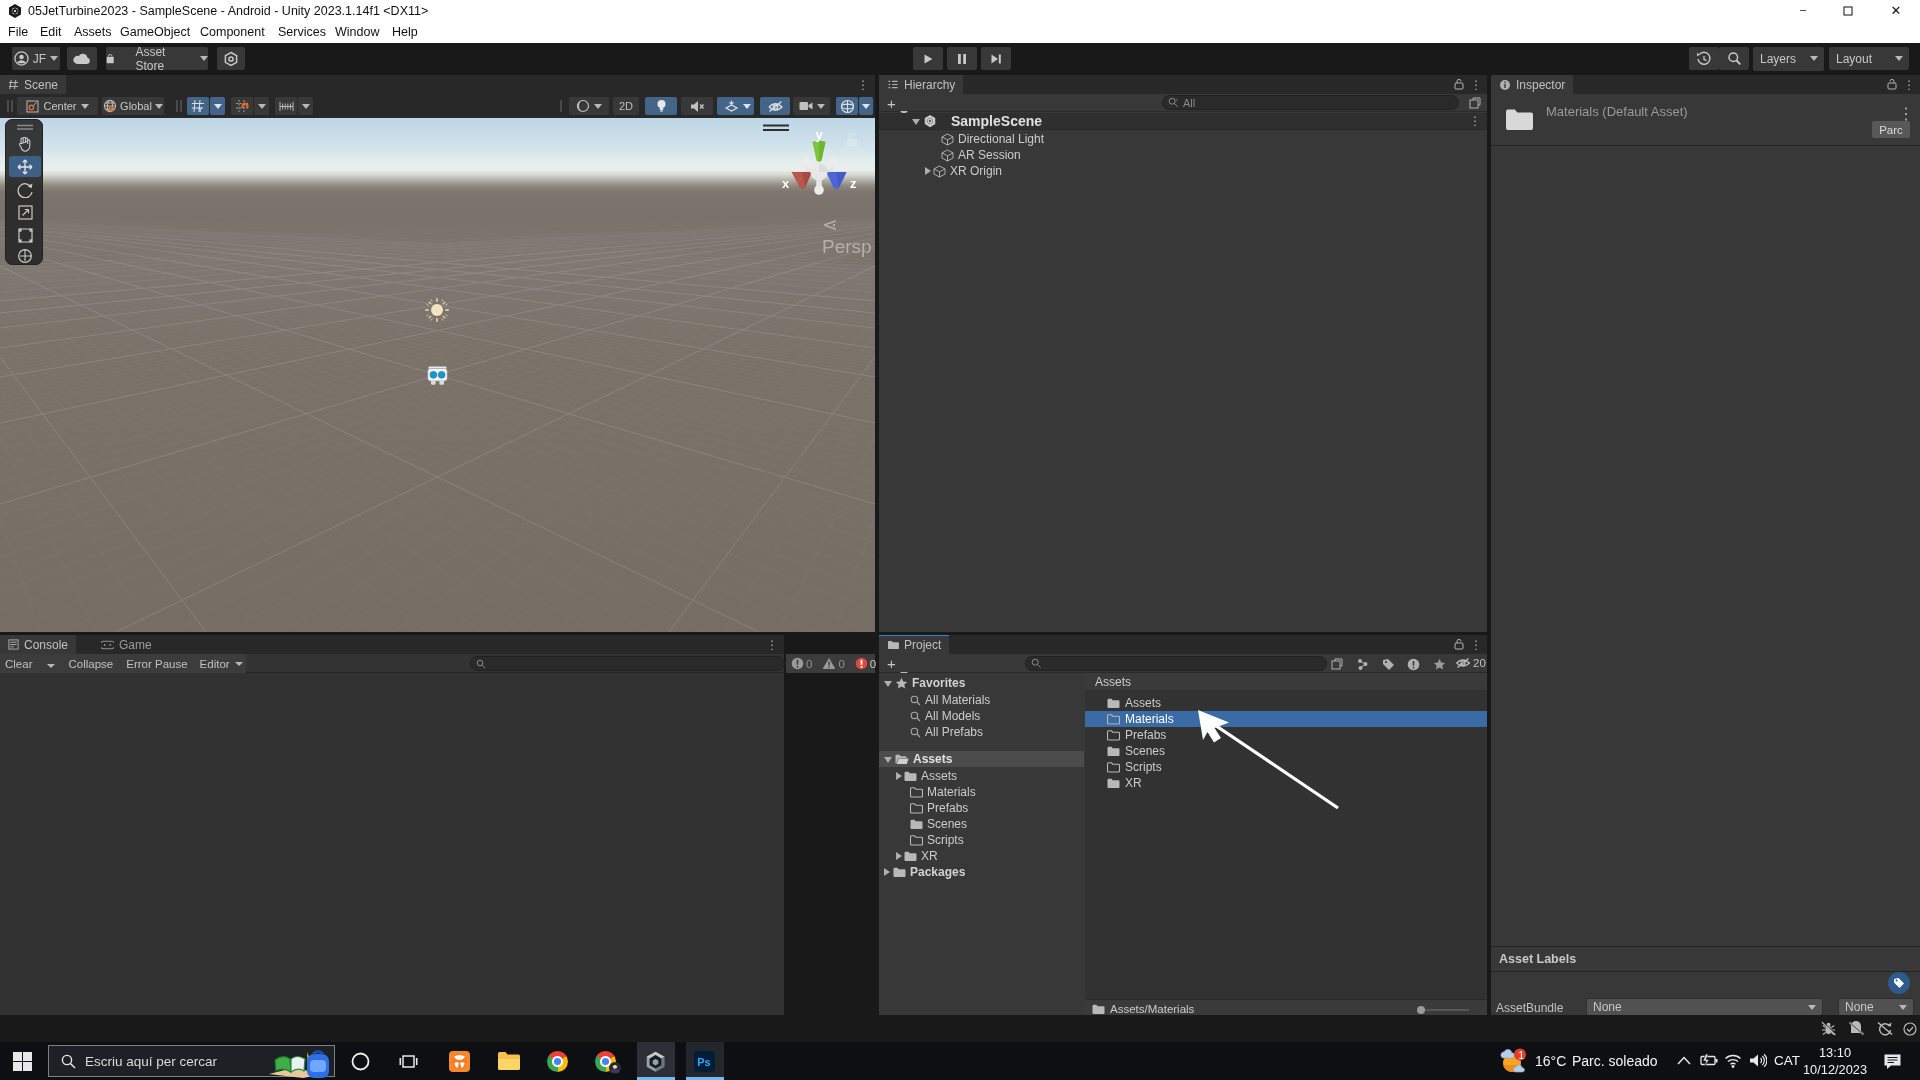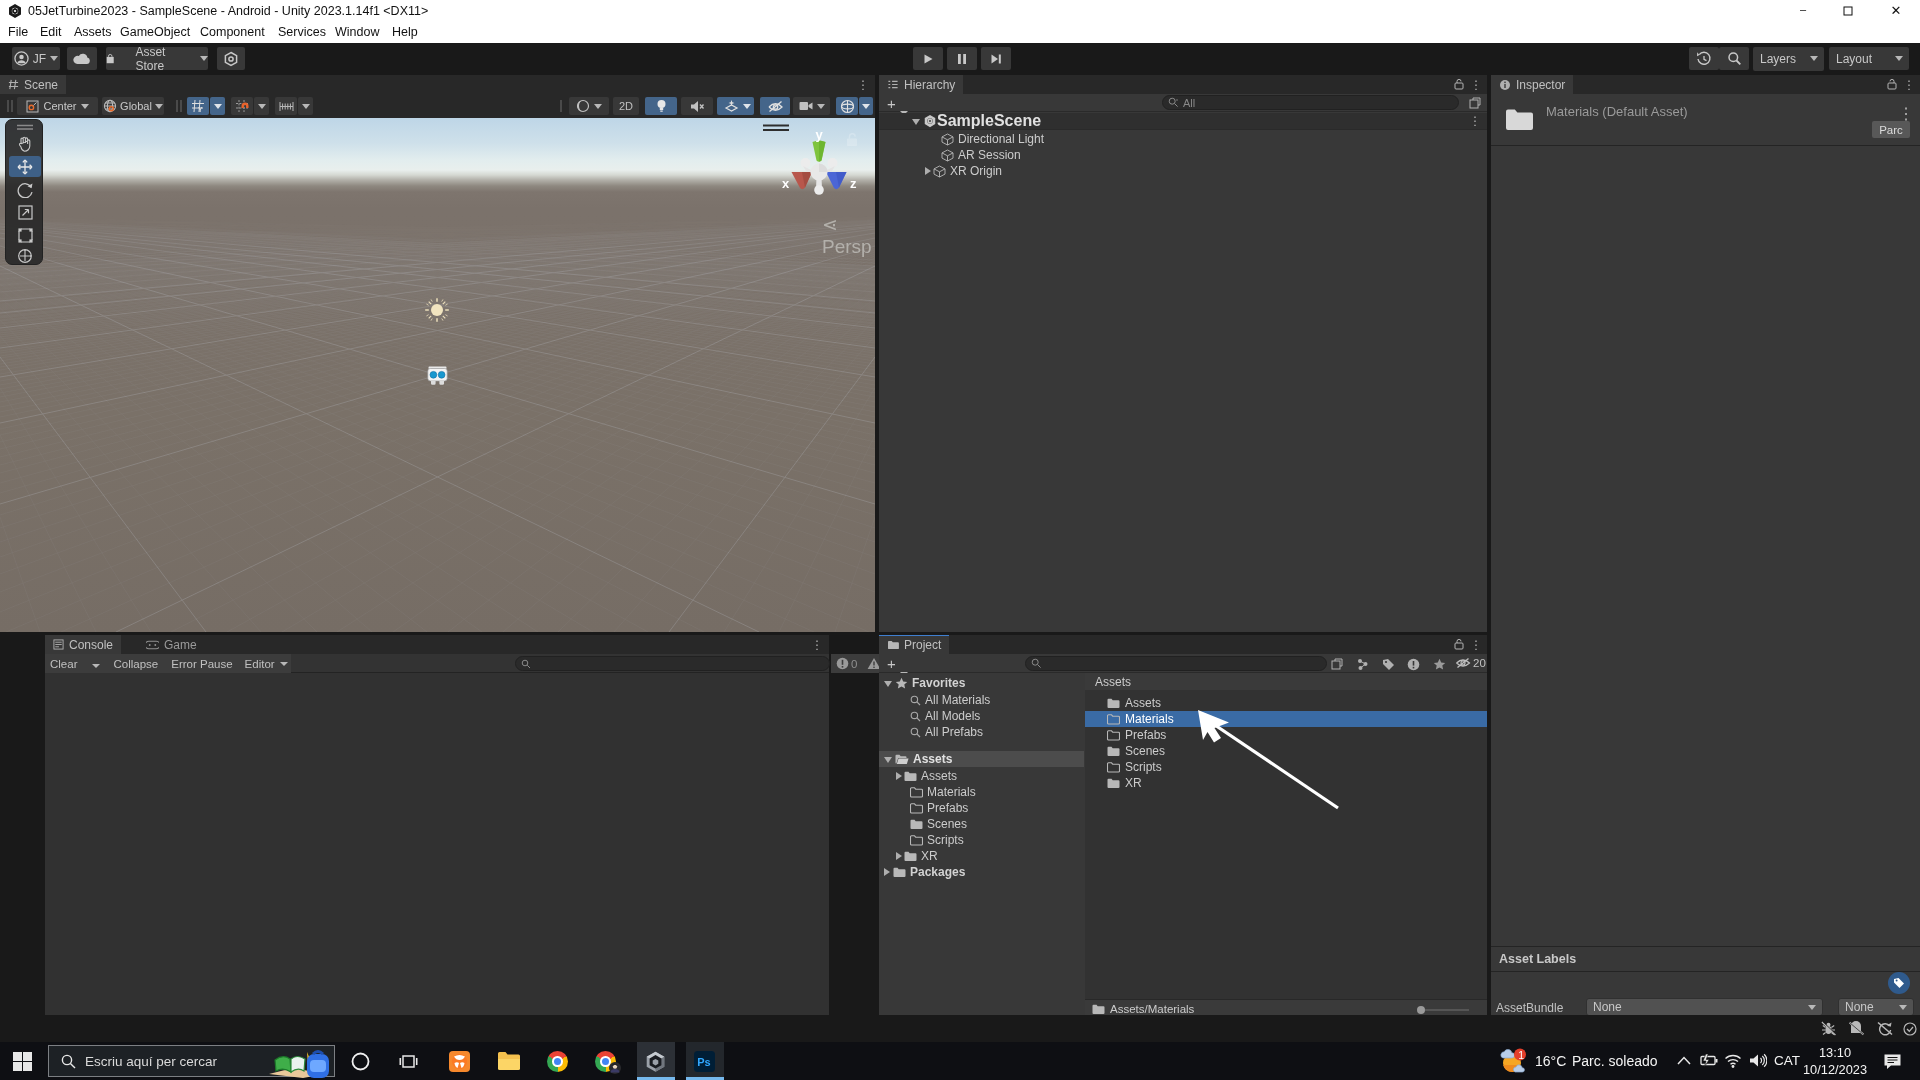--- a/index.html
+++ b/index.html
@@ -35,21 +35,21 @@
 #scenepanel { left:0; top:75px; width:875px; height:557px; }
 #scenetb { position:absolute; top:19px; left:0; right:0; height:24px; background:#282828; }
 .stbtn { position:absolute; top:3px; height:18px; background:#383838; border-radius:2px; color:#c8c8c8;
   font-size:11px; display:flex; align-items:center; justify-content:center; }
 .stbtn.on { background:#44658a; }
 #viewport { position:absolute; top:43px; left:0; width:875px; height:514px; overflow:hidden;
   background:linear-gradient(#bed6e7 0px, #cee0ea 25px, #e2edee 42px, #e9efed 52px,
    #d5d8d2 57px, #b2b0a9 62px, #8e8880 68px, #7e756e 74px, #7b726b 90px, #7a7168 300px, #766d65 514px); }
 
 
-#consolepanel { left:0; top:635px; width:784px; height:380px; background:#313131;margin-left:45px; }
+#consolepanel { left:0; top:635px; width:784px; height:380px; background:#313131; }
 #consoletb { position:absolute; top:19px; left:0; right:0; height:19px; background:#333333; border-bottom:1px solid #232323; }
 
 
 #hierpanel { left:879px; top:75px; width:608px; height:557px; }
 .hrow { position:absolute; left:0; right:0; height:16px; color:#cccccc; font-size:12px;
   display:flex; align-items:center; }
 
 
 #projpanel { left:879px; top:635px; width:608px; height:380px; background:#383838; }
 #projleft { position:absolute; top:38px; left:0; width:205px; bottom:0; background:#383838;padding-left:47px; }
@@ -791,21 +791,21 @@
   </div>
   <div id="hierrows" style="position:absolute;top:38px;left:0;right:0">
     <div class="hrow" style="top:0;height:17px;background:#2f2f2f;border-bottom:1px solid #2a2a2a">
       <span style="margin-left:33px;margin-right:3px"><span style="display:inline-block;width:0;height:0;border-left:4.5px solid transparent;border-right:4.5px solid transparent;border-top:6px solid #aeaeae"></span></span>
           <svg width="14" height="14" viewBox="0 0 16 16">
             <path d="M8 1 L14 4.5 L14 11.5 L8 15 L2 11.5 L2 4.5 Z" fill="#c8c8c8"></path>
             <circle cx="8" cy="8" r="3.2" fill="#383838"></circle>
             <path d="M8 4.8 L10.8 6.4 L10.8 9.6 L8 11.2 L5.2 9.6 L5.2 6.4 Z" fill="#c8c8c8"></path>
             <circle cx="8" cy="8" r="1.1" fill="#383838"></circle>
           </svg>
-      <span style="margin-left:0;font-weight:bold;color:#e0e0e0;font-size:16px">SampleScene</span>
+      <span style="margin-left:14px;font-weight:bold;color:#e0e0e0;font-size:14px">SampleScene</span>
       <span style="position:absolute;right:6px;color:#b4b4b4">⋮</span>
         </div>
     <div class="hrow" style="top:18px">
       <span style="margin-left:62px;margin-right:4px;display:flex">
             <svg width="13" height="13" viewBox="0 0 13 13">
               <path d="M6.5 1 L12 3.9 V9.1 L6.5 12 L1 9.1 V3.9 Z M1 3.9 L6.5 6.8 L12 3.9 M6.5 6.8 V12" fill="none" stroke="#b8b8b8" stroke-width="0.9"></path>
             </svg>
           </span>Directional Light</div>
     <div class="hrow" style="top:34px">
       <span style="margin-left:62px;margin-right:4px;display:flex">

